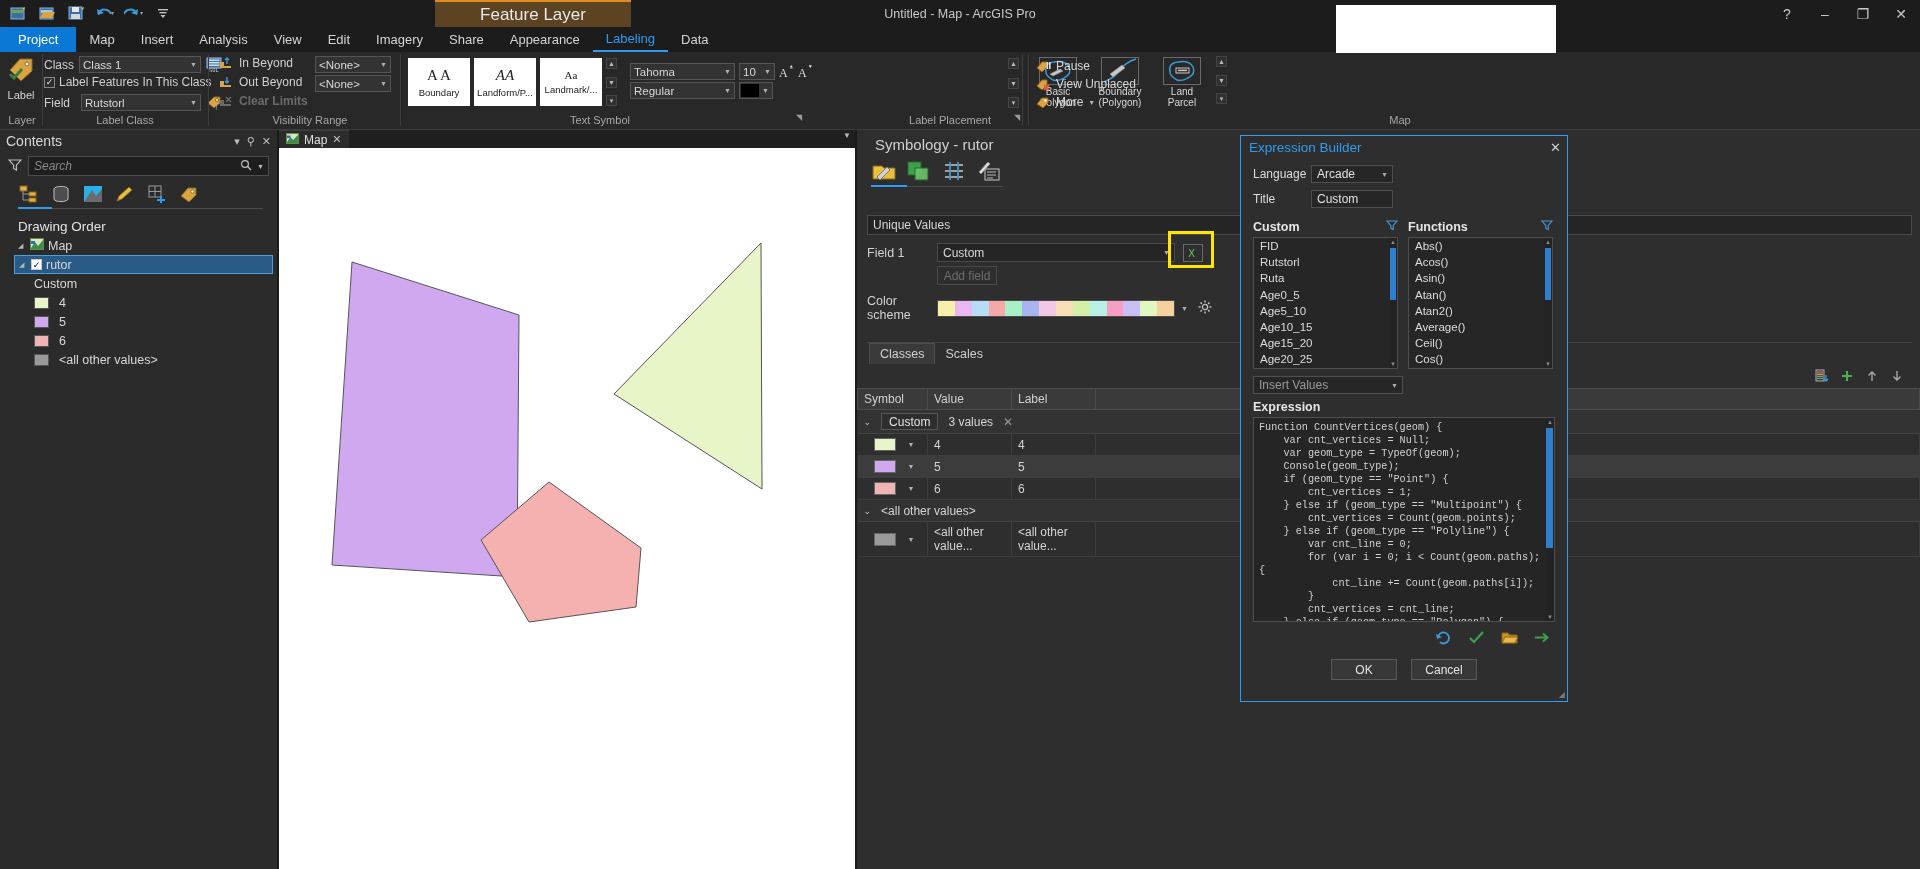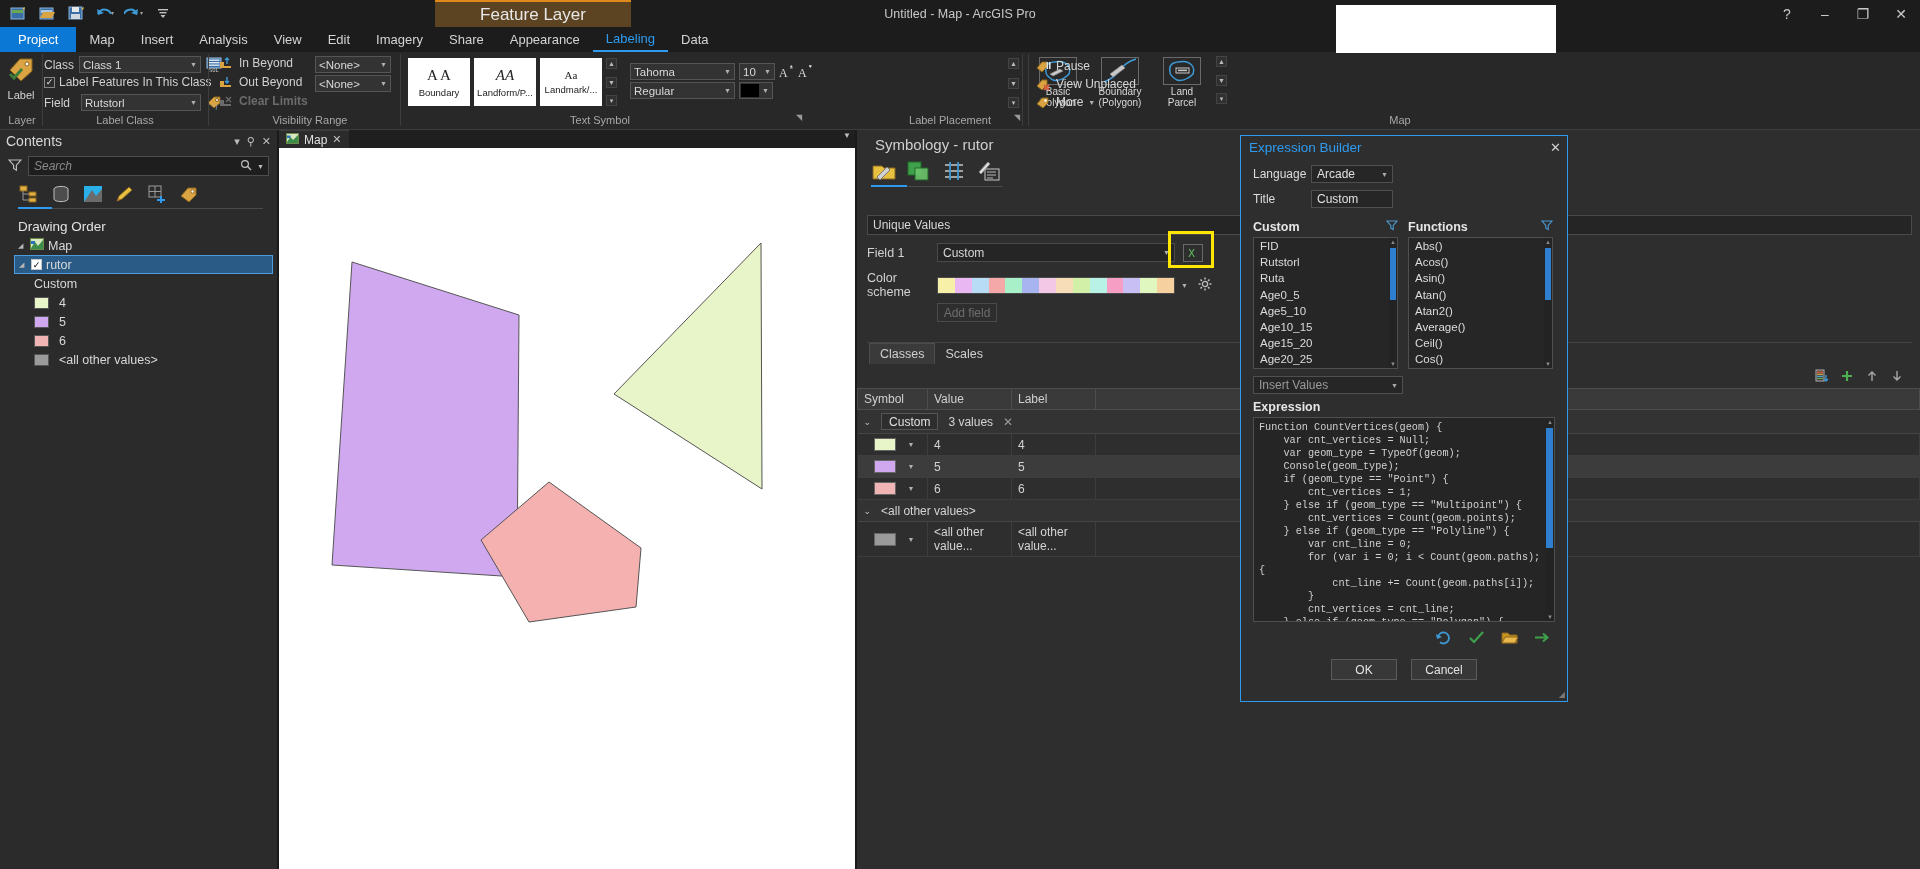--- a/index.html
+++ b/index.html
@@ -750,20 +750,24 @@
       <div class="fld" style="flex:1; max-width:238px">
         <span>Custom</span>
         <span class="ar">▼</span>
       </div>
       <div style="width:20px; height:18px; border:1px solid #6a6a6a; margin-left:8px; display:flex; align-items:center; justify-content:center;">
         <svg width="13" height="13" viewBox="0 0 13 13">
             <text x="1.2" y="10.5" font-size="11" fill="#5fbf5f" font-family="monospace">X</text>
           </svg>
       </div>
     </div>
+    <div style="display:flex; margin:4px 8px 0 80px;">
+      <div class="btn-dis" style="width:60px">Add field</div>
+    </div>
+
     <div style="display:flex; align-items:center; margin:9px 8px 0 10px;">
       <span class="lblcol" style="width:70px">Color scheme</span>
       <div class="colorbar" style="width:238px">
         <i style="background:#f7f0a8"></i>
           <i style="background:#e9b8f2"></i>
           <i style="background:#b8dcf5"></i>
         <i style="background:#f5a8a8"></i>
           <i style="background:#a8f0c8"></i>
           <i style="background:#a8b4f0"></i>
         <i style="background:#f2c8e6"></i>
@@ -784,24 +788,20 @@
               <path d="M7 11.4 v2"></path>
               <path d="M0.6 7 h2"></path>
               <path d="M11.4 7 h2"></path>
               <path d="M2.5 2.5 l1.4 1.4"></path>
               <path d="M10.1 10.1 l1.4 1.4"></path>
               <path d="M11.5 2.5 l-1.4 1.4"></path>
               <path d="M3.9 10.1 l-1.4 1.4"></path>
             </g>
           </svg>
       </span>
-    </div>
-
-    <div style="display:flex; margin:4px 8px 0 80px;">
-      <div class="btn-dis" style="width:60px">Add field</div>
     </div>
 
     <div class="grip" style="margin-top:10px">• • •</div>
     <div class="hr2" style="margin:2px 8px 0 10px"></div>
 
     <div class="ctabs">
       <div class="ctab act">Classes</div>
       <div class="ctab">Scales</div>
     </div>
 

